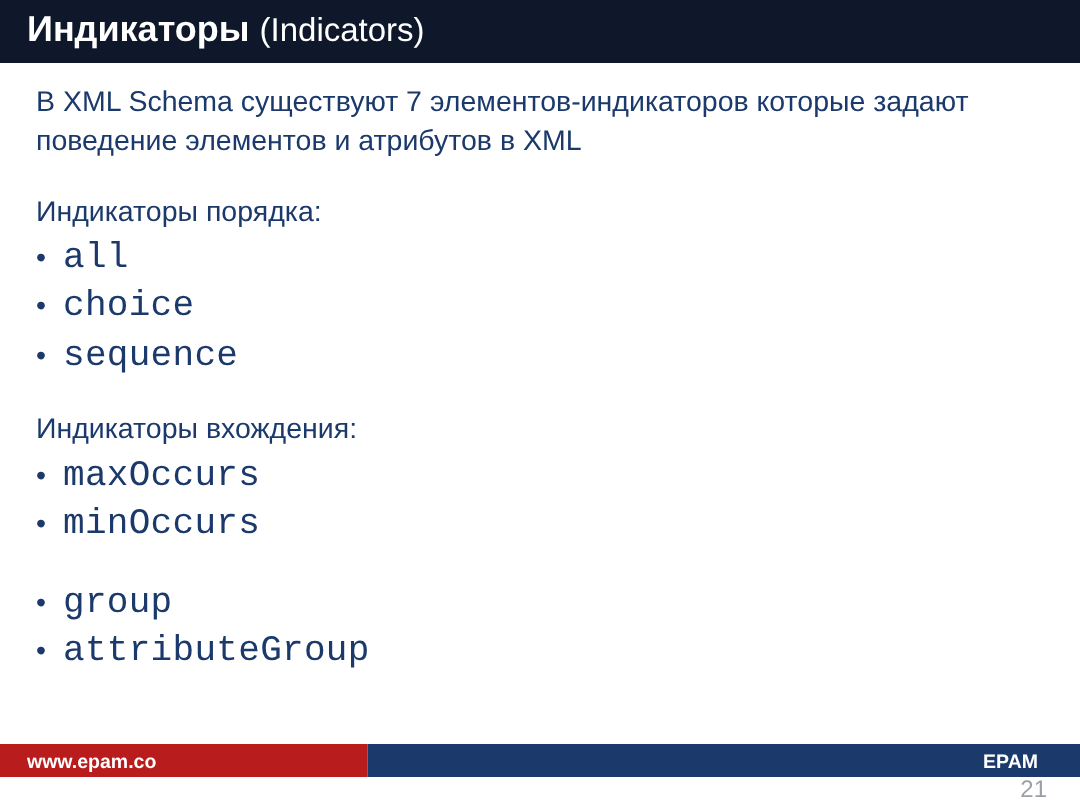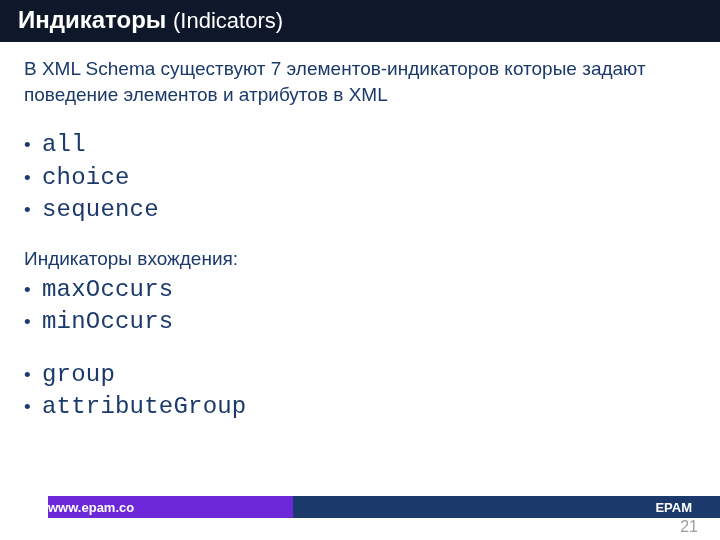--- a/index.html
+++ b/index.html
@@ -34,27 +34,27 @@
   }
 
   .footer {
     position: absolute;
     left: 0; right: 0; bottom: 22px;
     height: 22px;
     display: flex;
   }
   .footer-left {
     flex: 0 0 245px;
-    background: #6d28d9;
+    background: #b91c1c;
     color: #fff;
     font-size: 13px;
     font-weight: 600;
     display: flex;
     align-items: center;
-    margin-left: 48px;
+    padding-left: 18px;
   }
   .footer-right {
     flex: 1;
     background: #1b3a6b;
     color: #fff;
     font-size: 13px;
     font-weight: 600;
     display: flex;
     align-items: center;
     justify-content: flex-end;
@@ -77,20 +77,21 @@
 
   <div class="title-bar">
     <span>Индикаторы</span>
     <span class="sub">(Indicators)</span>
   </div>
 
   <div class="content">
     <div class="intro">В XML Schema существуют 7 элементов-индикаторов которые задают поведение элементов и атрибутов в XML</div>
 
     <div>
+      <div class="section-heading">Индикаторы порядка:</div>
       <div class="bullets">
         <div class="row">
             <span class="dot">•</span>
             <span class="mono">all</span>
           </div>
         <div class="row">
             <span class="dot">•</span>
             <span class="mono">choice</span>
           </div>
         <div class="row">

